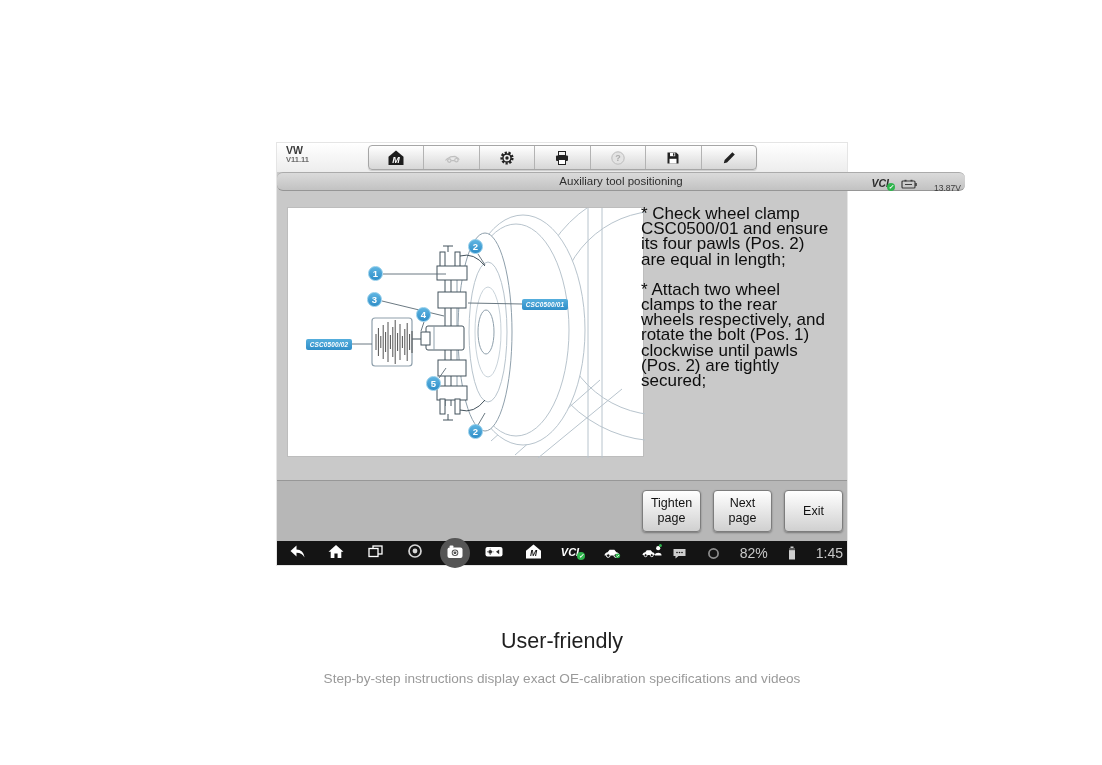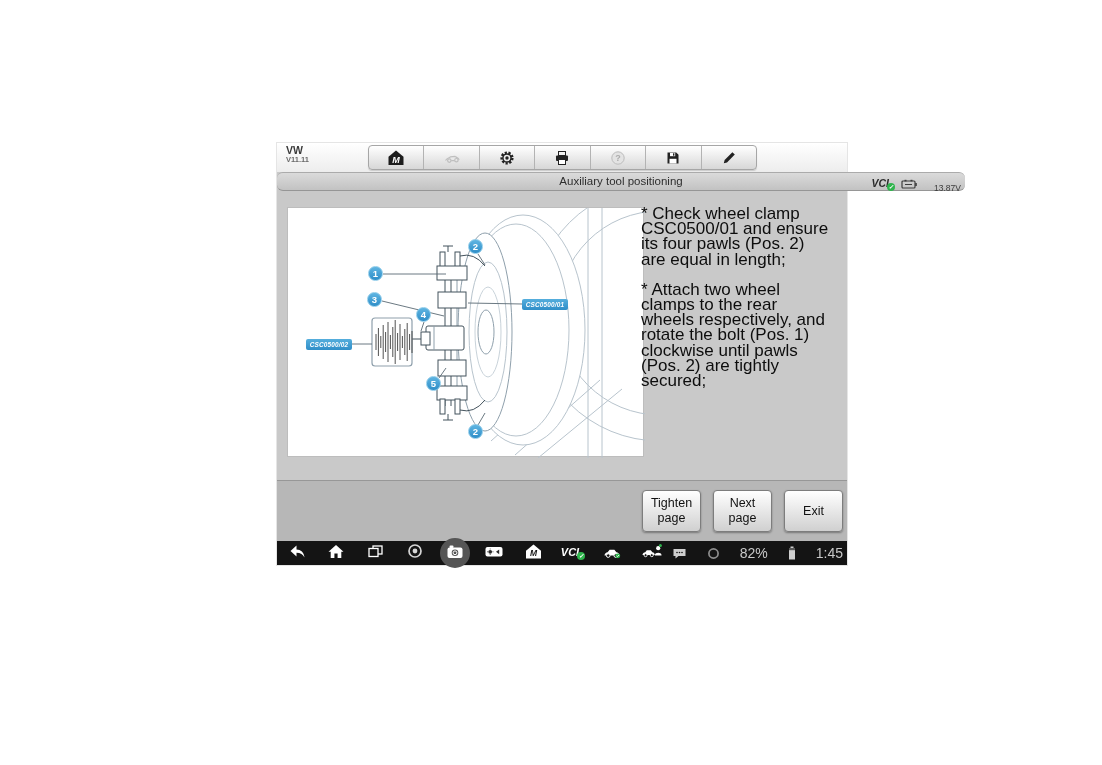--- a/index.html
+++ b/index.html
@@ -338,14 +338,18 @@
               <rect x="2.5" y="0.5" width="3" height="1.5" fill="#cfcfcf"></rect>
               <rect x="1" y="2" width="6" height="11.5" fill="#cfcfcf"></rect>
               <rect x="1" y="2" width="6" height="2.2" fill="#5a5a5a"></rect>
             </svg>
         </span>
         <span>1:45</span>
       </div>
     </div>
   </div>
 
+  <div class="caption">
+    <h2 class="cap-title">User-friendly</h2>
+    <p class="cap-sub">Step-by-step instructions display exact OE-calibration specifications and videos</p>
+  </div>
 
 </div>
 
 </body></html>

